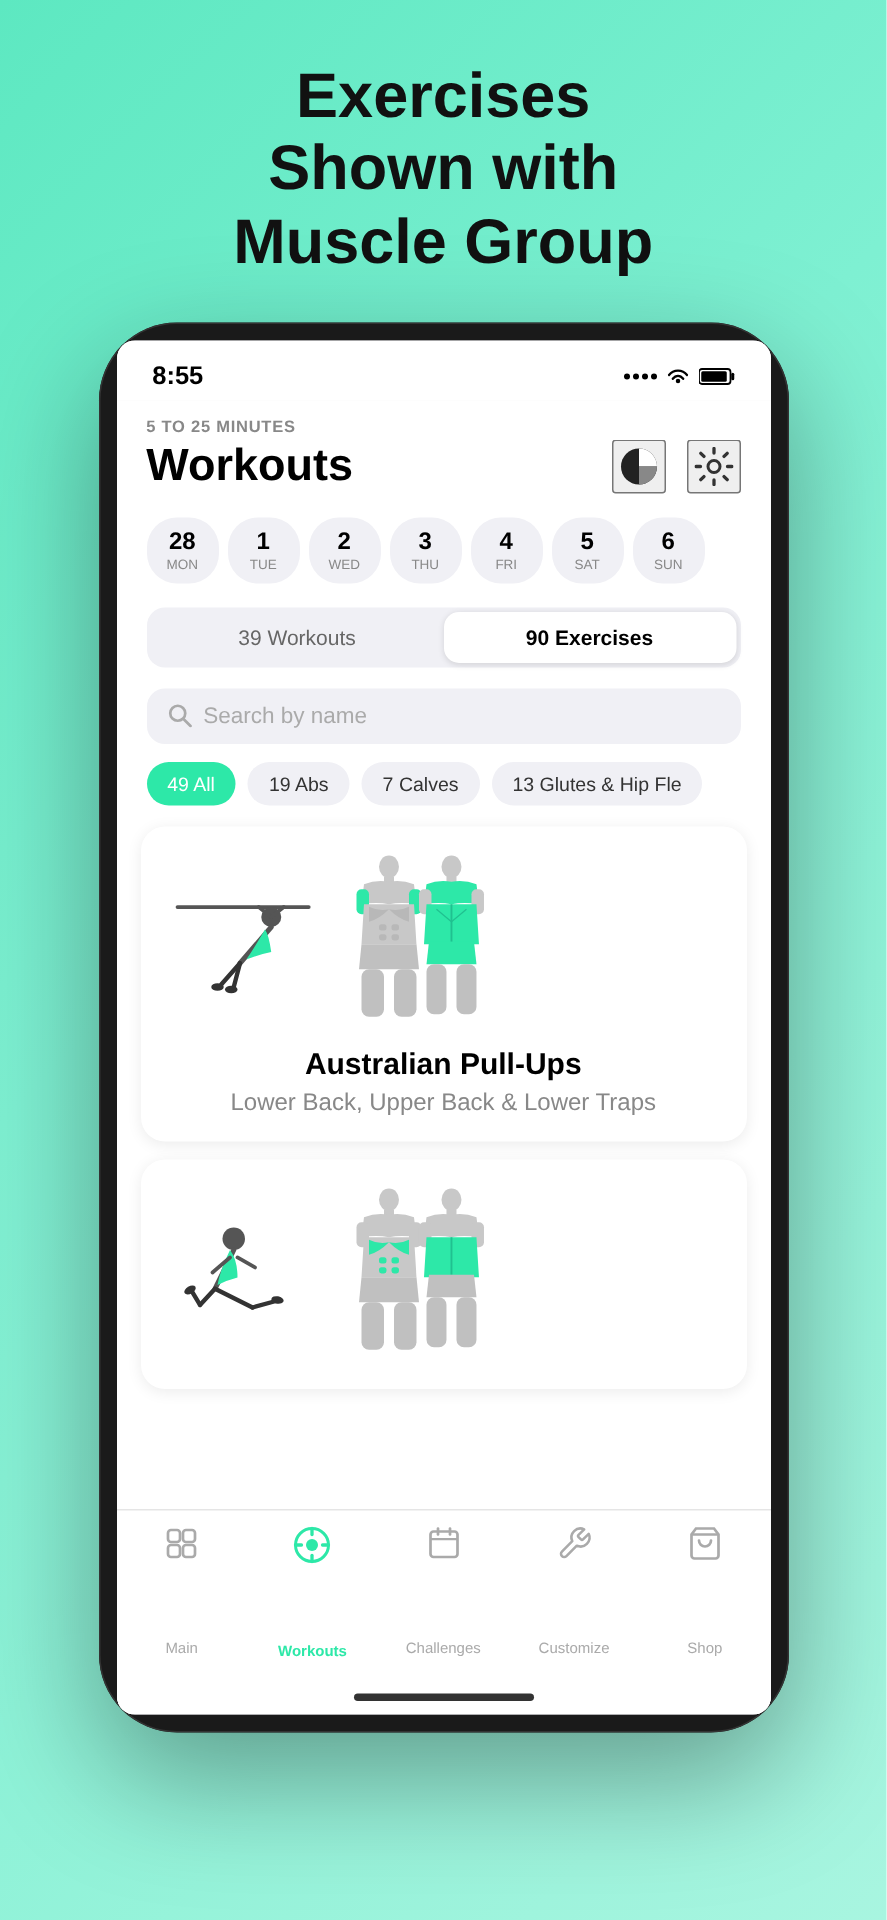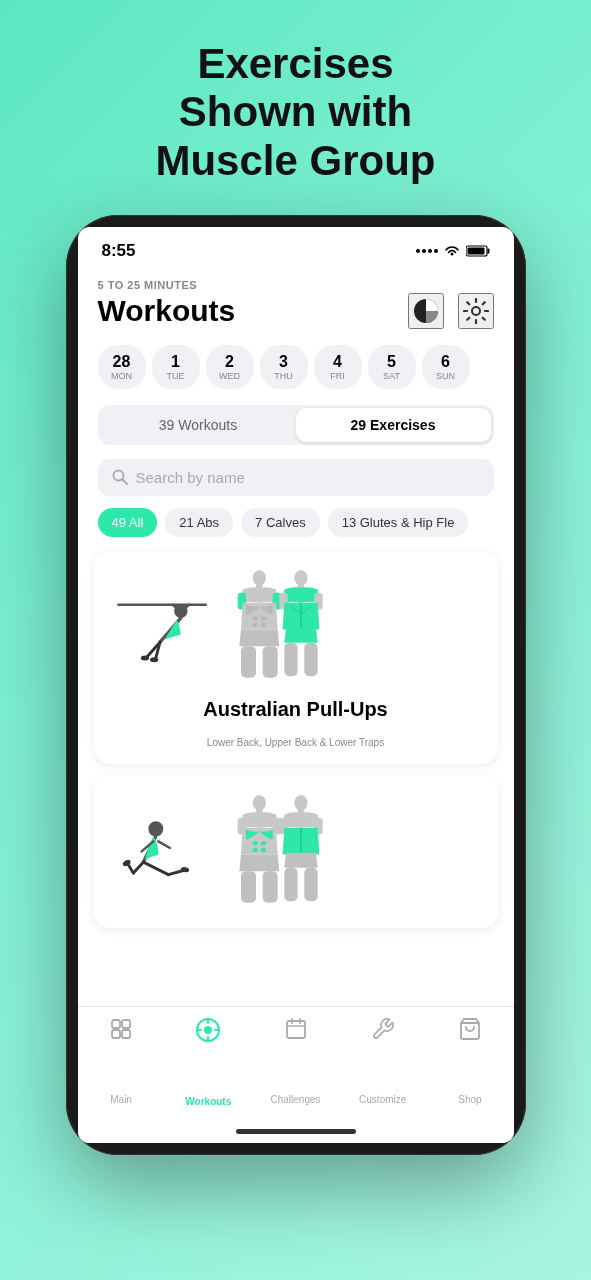--- a/index.html
+++ b/index.html
@@ -240,23 +240,23 @@
     .card-bottom {
       margin-top: 10px;
       text-align: center;
     }
     .exercise-name {
       font-size: 20px;
       font-weight: 700;
       color: #000;
     }
     .exercise-muscles {
-      font-size: 10px;
+      font-size: 16px;
       color: #888;
-      margin-top: 16px;
+      margin-top: 5px;
     }
 
     
     .bottom-nav {
       display: flex;
       background: #fff;
       border-top: 1px solid #e5e5e5;
       padding: 10px 0 14px;
     }
     .nav-item {
@@ -386,38 +386,38 @@
           <span class="day-num">6</span>
           <span class="day-name">SUN</span>
         </div>
       </div>
 
       <div class="tab-bar">
         <div class="tab-item">
           <span>39 Workouts</span>
         </div>
         <div class="tab-item active">
-          <span>29 Exercises</span>
+          <span>90 Exercises</span>
         </div>
       </div>
 
       <div class="search-bar">
         <svg width="16" height="16" viewBox="0 0 16 16">
           <circle cx="6.5" cy="6.5" r="5" stroke="#aaa" stroke-width="1.8" fill="none"></circle>
           <line x1="10.5" y1="10.5" x2="15" y2="15" stroke="#aaa" stroke-width="1.8" stroke-linecap="round"></line>
         </svg>
         <span class="search-placeholder">Search by name</span>
       </div>
 
       <div class="filter-row">
         <div class="chip active">
           <span>49 All</span>
         </div>
         <div class="chip">
-          <span>21 Abs</span>
+          <span>19 Abs</span>
         </div>
         <div class="chip">
           <span>7 Calves</span>
         </div>
         <div class="chip">
           <span>13 Glutes &amp; Hip Fle</span>
         </div>
       </div>
 
       <div class="exercises-list">

